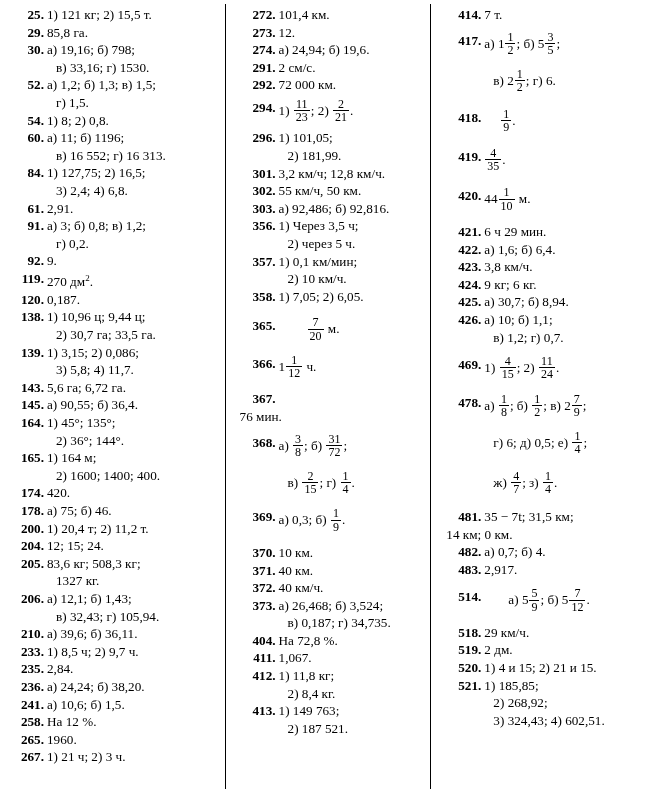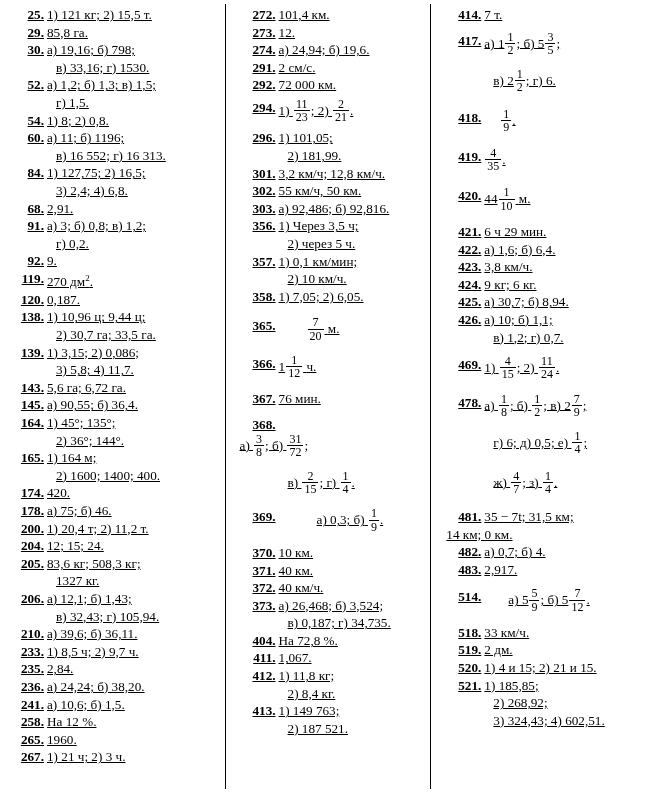--- a/index.html
+++ b/index.html
@@ -15,21 +15,20 @@
     overflow: hidden;
   }
   .page {
     position: relative;
     width: 651px;
     height: 795px;
     box-sizing: border-box;
     padding: 6px 4px 4px 4px;
     display: flex;
     flex-direction: row;
-    text-decoration: underline;
   }
   .col {
     box-sizing: border-box;
     position: relative;
   }
   .col-1 { width: 225px; padding-left: 4px; padding-right: 6px; }
   .col-2 { width: 205px; padding-left: 12px; padding-right: 16px; }
   .col-3 { width: 217px; padding-left: 14px; padding-right: 4px; }
   .rule {
     position: absolute;
@@ -146,21 +145,21 @@
         </span>
       </div>
     <div class="entry">
         <span class="num num-w">84.</span>
         <span class="body">
           <div class="line">1) 127,75; 2) 16,5;</div>
           <div class="line ind">3) 2,4; 4) 6,8.</div>
         </span>
       </div>
     <div class="entry">
-        <span class="num num-w">68.</span>
+        <span class="num num-w">61.</span>
         <span class="body">
           <div class="line">2,91.</div>
         </span>
       </div>
     <div class="entry">
         <span class="num num-w">91.</span>
         <span class="body">
           <div class="line">а) 3; б) 0,8; в) 1,2;</div>
           <div class="line ind">г) 0,2.</div>
         </span>
@@ -417,28 +416,28 @@
     <div class="entry" style="margin-top:12px;">
         <span class="num num-w">366.</span>
         <span class="body">
           <div class="line tall"><span class="whole">1</span><span class="frac">
               <span class="n">1</span>
               <span class="d">12</span>
             </span> <span>ч.</span></div>
         </span>
       </div>
 
-    <div class="entry" style="margin-top:10px;">
+    <div class="entry" style="margin-top:10px;flex-direction:column;">
         <span class="num num-w">367.</span>
         <span class="body">
           <div class="line">76 мин.</div>
         </span>
       </div>
 
-    <div class="entry" style="margin-top:8px;flex-direction:column;">
+    <div class="entry" style="margin-top:8px;">
         <span class="num num-w">368.</span>
         <span class="body">
           <div class="line tall"><span>а)</span> <span class="frac">
               <span class="n">3</span>
               <span class="d">8</span>
             </span><span>; б)</span> <span class="frac">
               <span class="n">31</span>
               <span class="d">72</span>
             </span><span>;</span></div>
         </span>
@@ -450,21 +449,21 @@
           <div class="line tall ind"><span>в)</span> <span class="frac">
               <span class="n">2</span>
               <span class="d">15</span>
             </span><span>; г)</span> <span class="frac">
               <span class="n">1</span>
               <span class="d">4</span>
             </span><span>.</span></div>
         </span>
       </div>
 
-    <div class="entry" style="margin-top:12px;gap:38px;">
+    <div class="entry" style="margin-top:12px;">
         <span class="num num-w">369.</span>
         <span class="body">
           <div class="line tall"><span>а) 0,3; б)</span> <span class="frac">
               <span class="n">1</span>
               <span class="d">9</span>
             </span><span>.</span></div>
         </span>
       </div>
 
     <div class="entry" style="margin-top:10px;">
@@ -708,21 +707,21 @@
             </span><span>; б) 5</span><span class="frac">
               <span class="n">7</span>
               <span class="d">12</span>
             </span><span>.</span></div>
         </span>
       </div>
 
     <div class="entry" style="margin-top:10px;">
         <span class="num num-w">518.</span>
         <span class="body">
-          <div class="line">33 км/ч.</div>
+          <div class="line">29 км/ч.</div>
         </span>
       </div>
     <div class="entry">
         <span class="num num-w">519.</span>
         <span class="body">
           <div class="line">2 дм.</div>
         </span>
       </div>
     <div class="entry">
         <span class="num num-w">520.</span>

